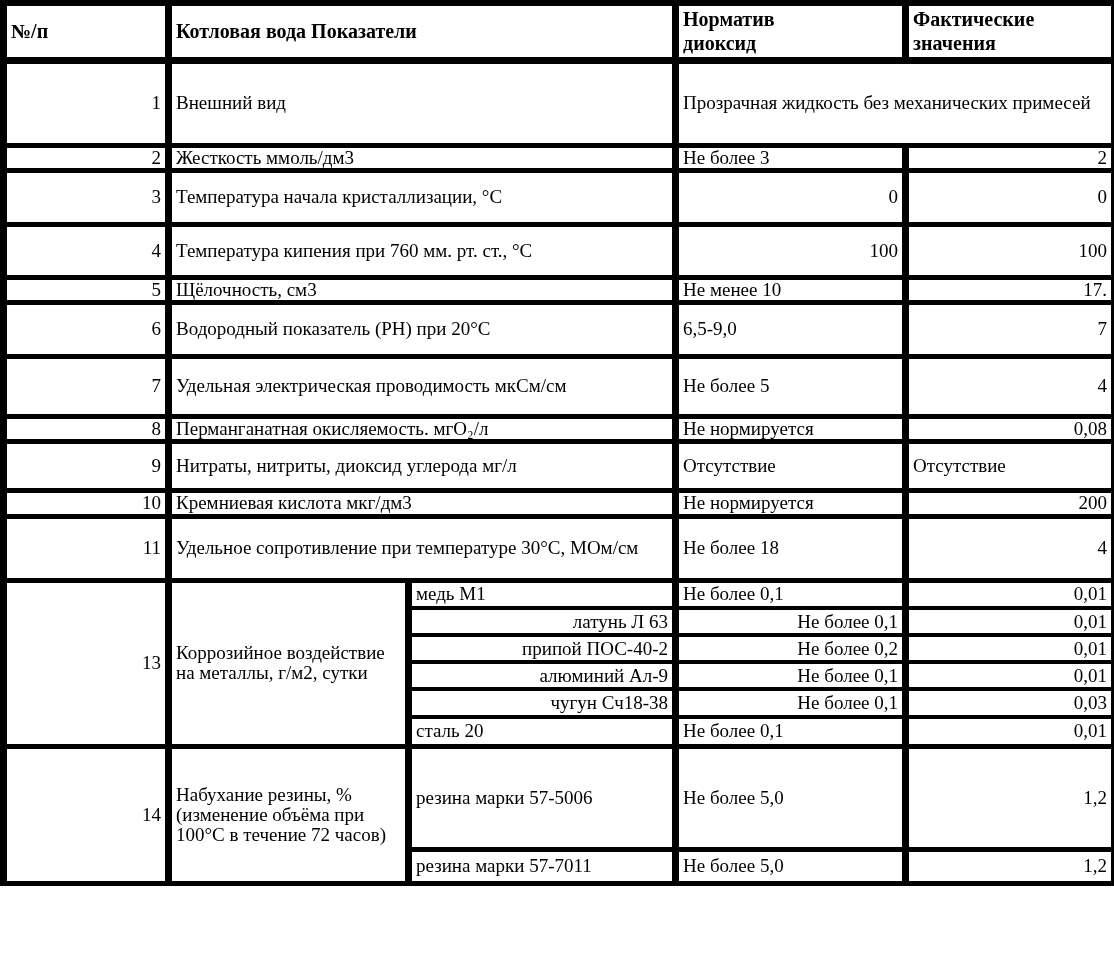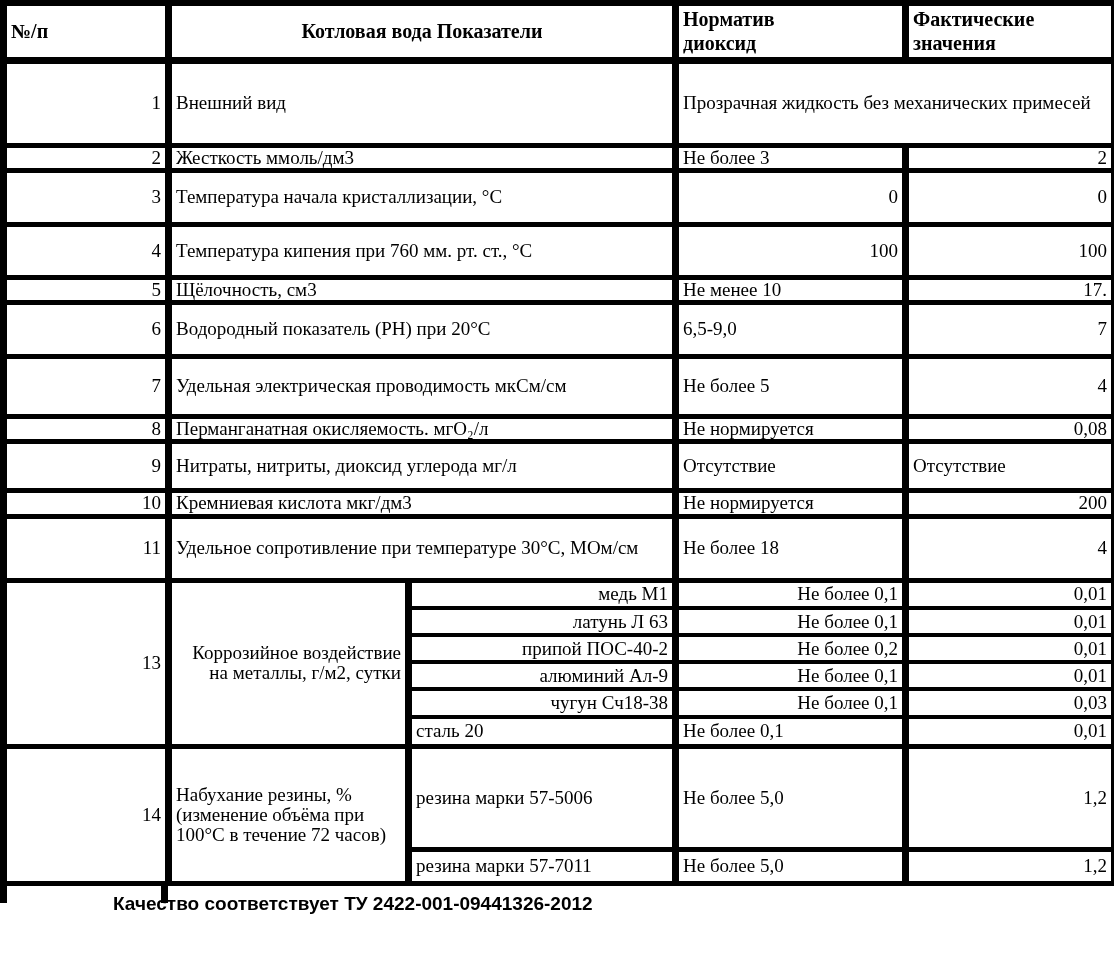--- a/index.html
+++ b/index.html
@@ -29,25 +29,25 @@
     word-wrap: break-word;
   }
   tr.head td {
     font-weight: bold;
     border-top-width: 6px;
     border-bottom-width: 7px;
     font-size: 20px;
     line-height: 24px;
   }
   .pre { white-space: pre-wrap; }
-  .center { text-align: center; }
+  .center { }
   .numcol { text-align: right; padding-right: 5px; }
   .r { text-align: right; padding-right: 2px; }
   tr.sub td { border-top-width: 4px; border-bottom-width: 4px; text-align: right; }
-  tr.subfirst td { border-top-width: 5px; border-bottom-width: 4px; text-align: right; }
+  tr.subfirst td { border-top-width: 5px; border-bottom-width: 4px; }
   tr.sublast td { border-top-width: 4px; border-bottom-width: 5px; }
   #below {
     position: relative;
     width: 1114px; height: 40px;
   }
   .vseg {
     position: absolute;
     top: 0;
     width: 7px; height: 17px;
     background: #000;
@@ -202,19 +202,14 @@
     <td class="r">1,2</td>
   </tr>
   <tr style="height:34px">
     <td>резина марки 57-7011</td>
     <td>Не более 5,0</td>
     <td class="r">1,2</td>
   </tr>
 </tbody>
     </table>
 
-<div id="below">
-  <div class="vseg" style="left:0"></div>
-  <div class="vseg" style="left:161px"></div>
-  <div id="footer-note">Качество соответствует ТУ 2422-001-09441326-2012</div>
+
 </div>
 
-</div>
-
 </body></html>

